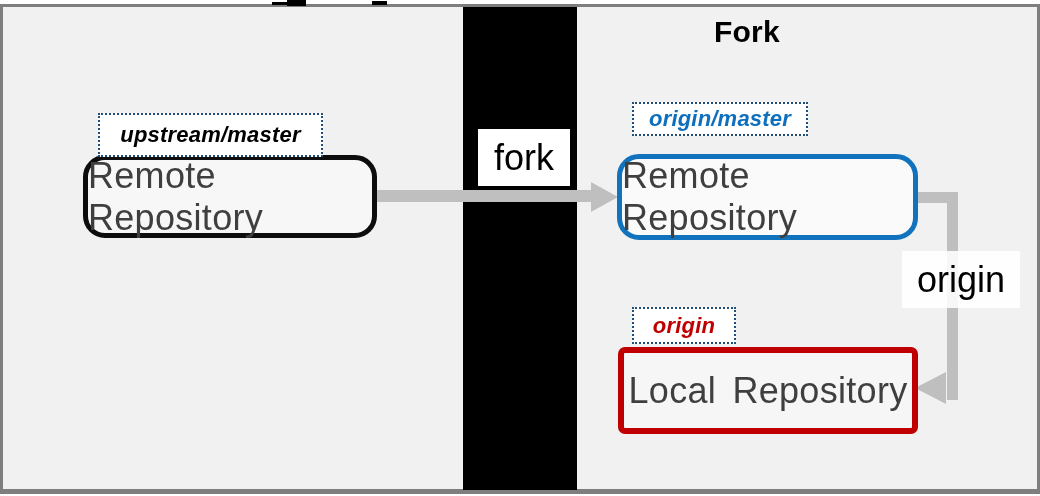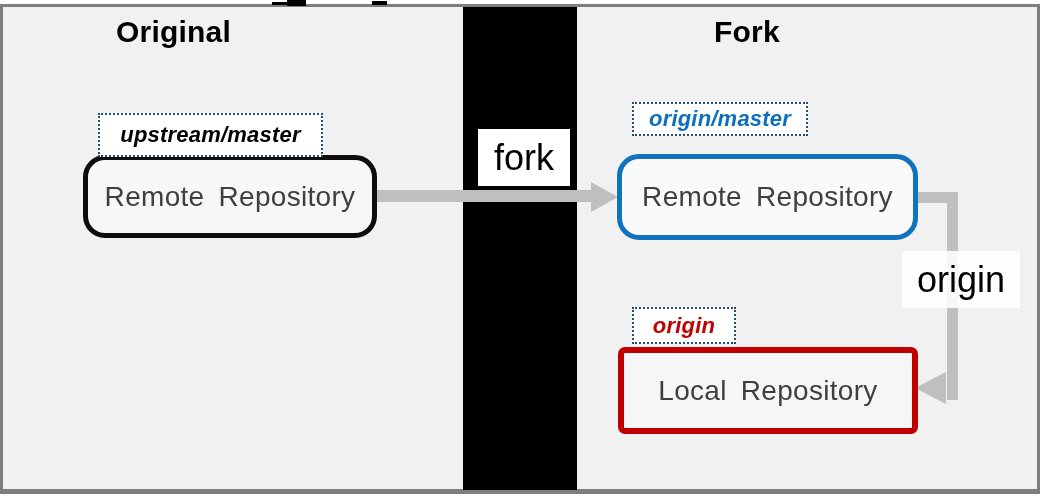--- a/index.html
+++ b/index.html
@@ -66,21 +66,21 @@
     border-top: 16px solid transparent;
     border-bottom: 16px solid transparent;
     border-right: 31px solid var(--arrow, #bfbfbf);
   }
 
   
   .node {
     position: absolute;
     box-sizing: border-box;
     display: flex; align-items: center; justify-content: center;
-    font-size: 28px;
+    font-size: 36px;
     color: var(--node-text, #3f3f3f);
     word-spacing: 6px;
     letter-spacing: 0.3px;
   }
   .node-upstream {
     left: 83px; top: 155px; width: 294px; height: 83px;
     background: #f7f7f7;
     border: 5px solid var(--upstream-border, #0d0d0d);
     border-radius: 22px;
   }
@@ -153,16 +153,15 @@
     <span>Local Repository</span>
   </div>
 
   <div class="action-label fork-action">fork</div>
   <div class="action-label clone-action">origin</div>
 
   <div class="branch-label label-upstream">upstream/master</div>
   <div class="branch-label label-origin">origin/master</div>
   <div class="branch-label label-master">origin</div>
 
-  <div class="panel-heading heading-original">Original</div>
   <div class="panel-heading heading-fork">Fork</div>
 
 </div>
 
 </body></html>

